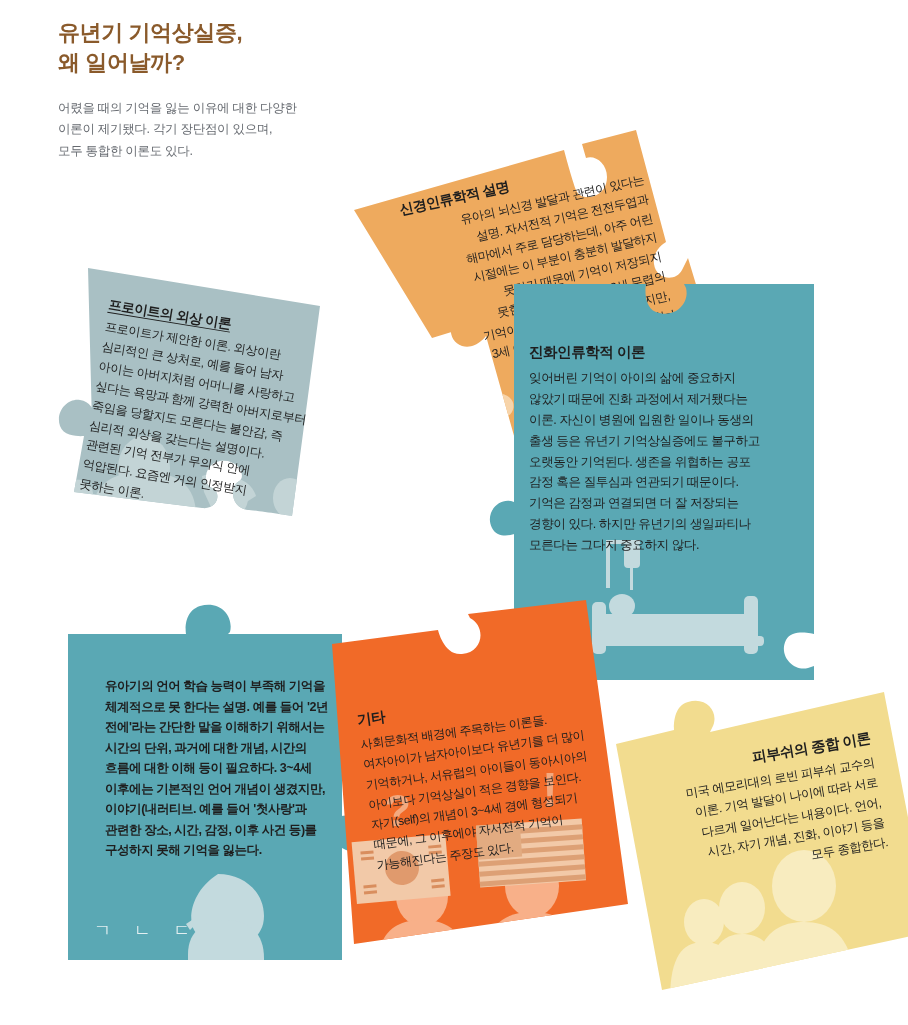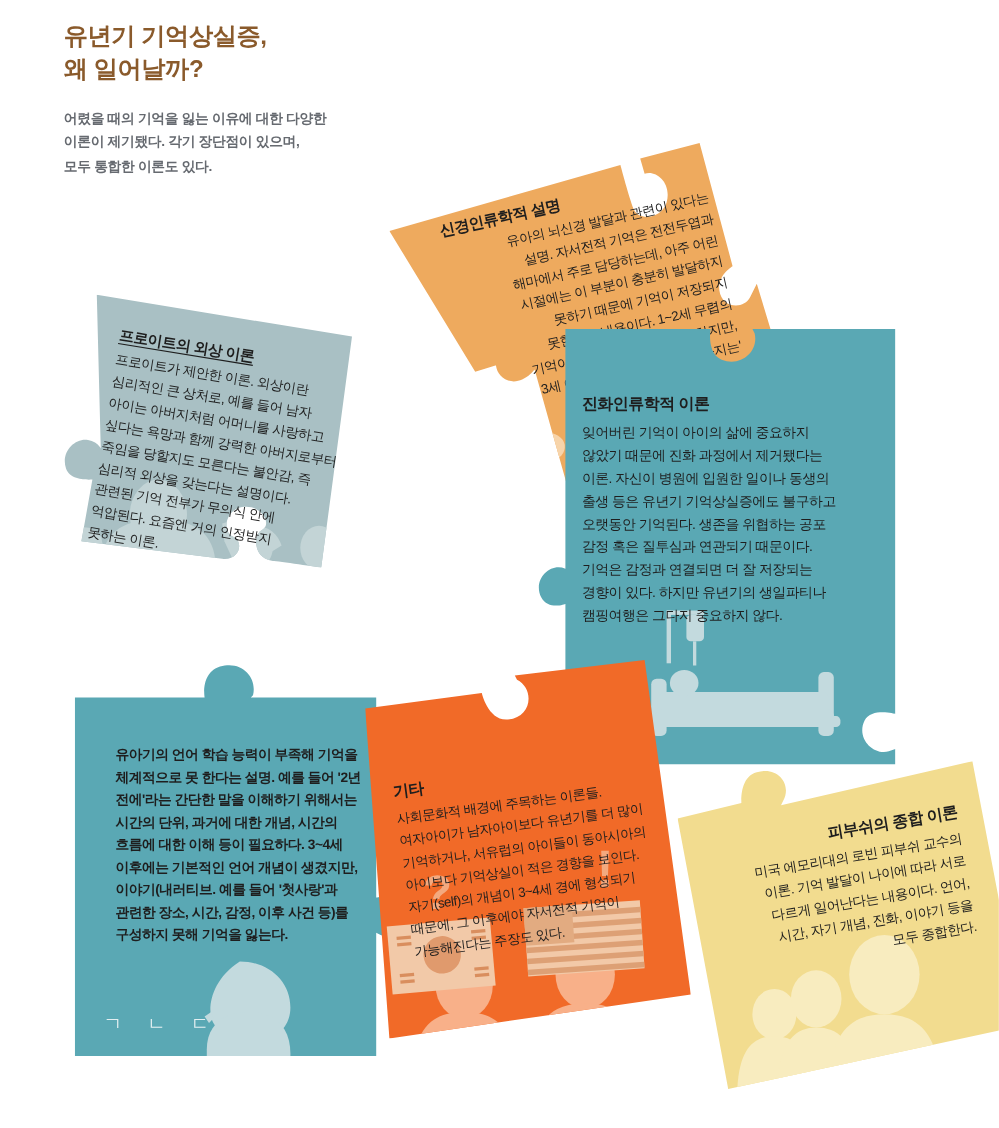--- a/index.html
+++ b/index.html
@@ -14,21 +14,21 @@
   .stage{position:absolute;inset:0;padding-left:16px;}
 
   
   #header{position:absolute;left:58px;top:18px;width:420px;}
   #title{
     font-size:22px;font-weight:bold;line-height:1.38;
     color:#8a5a2b;letter-spacing:-0.4px;white-space:pre-line;
   }
   #subtitle{
     margin-top:19px;font-size:12.5px;line-height:1.72;
-    color:#666a70;letter-spacing:-0.3px;white-space:pre-line;font-weight:bold;
+    color:#666a70;letter-spacing:-0.3px;white-space:pre-line;
   }
 
   
   .piece{position:absolute;}
   .piece svg{display:block;overflow:visible;}
   .ptext{position:absolute;color:#1e1e1e;letter-spacing:-0.45px;}
   .ph{font-weight:bold;display:block;margin-bottom:4px;}
   .pb{display:block;white-space:pre-line;}
 
   
@@ -41,21 +41,21 @@
   #piece-freud .pb{font-size:12.3px;line-height:1.62;}
 
   #piece-neuro{left:336px;top:150px;}
   #piece-neuro .ptext{
     left:62px;top:52px;width:245px;transform:rotate(-12.5deg);
     transform-origin:0 0;
   }
   #piece-neuro .ph{font-size:14px;}
   #piece-neuro .pb{font-size:12.2px;line-height:1.62;text-align:right;}
 
-  #piece-evo{left:496px;top:299px;}
+  #piece-evo{left:496px;top:284px;}
   #piece-evo .ptext{left:33px;top:59px;width:268px;}
   #piece-evo .ph{font-size:14.5px;margin-bottom:6px;}
   #piece-evo .pb{font-size:12.6px;line-height:1.66;}
 
   #piece-ling{left:58px;top:624px;}
   #piece-ling .ptext{left:47px;top:52px;width:258px;}
   #piece-ling .ph{font-size:14.5px;margin-bottom:6px;}
   #piece-ling .pb{font-size:12.5px;line-height:1.64;font-weight:bold;}
 
   #piece-other{left:318px;top:614px;}
@@ -199,21 +199,21 @@
     <div class="ptext">
       <span class="ph">진화인류학적 이론</span>
       <span class="pb">잊어버린 기억이 아이의 삶에 중요하지
 않았기 때문에 진화 과정에서 제거됐다는
 이론. 자신이 병원에 입원한 일이나 동생의
 출생 등은 유년기 기억상실증에도 불구하고
 오랫동안 기억된다. 생존을 위협하는 공포
 감정 혹은 질투심과 연관되기 때문이다.
 기억은 감정과 연결되면 더 잘 저장되는
 경향이 있다. 하지만 유년기의 생일파티나
-캠핑여행은 그다지 중요하지 않다.</span>
+모른다는 그다지 중요하지 않다.</span>
     </div>
   </div>
 
   <div class="piece" id="piece-ling">
     <svg width="330" height="360" viewBox="0 0 330 360">
       <defs>
         <clipPath id="clipLing">
           <path d="M10,10 L128,10 C128,10 124,-12 142,-18 C162,-24 176,-8 172,8
                    L170,10 L284,10 L284,192 C284,192 306,186 312,200
                    C318,216 302,232 288,226 L284,224 L284,336 L10,336 Z"></path>

